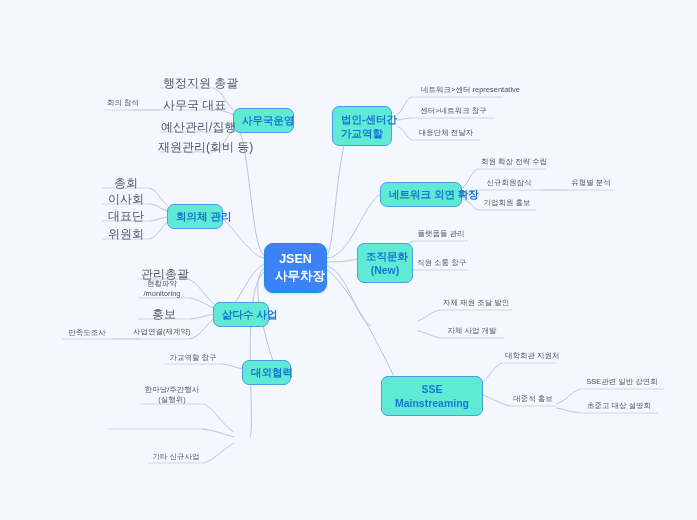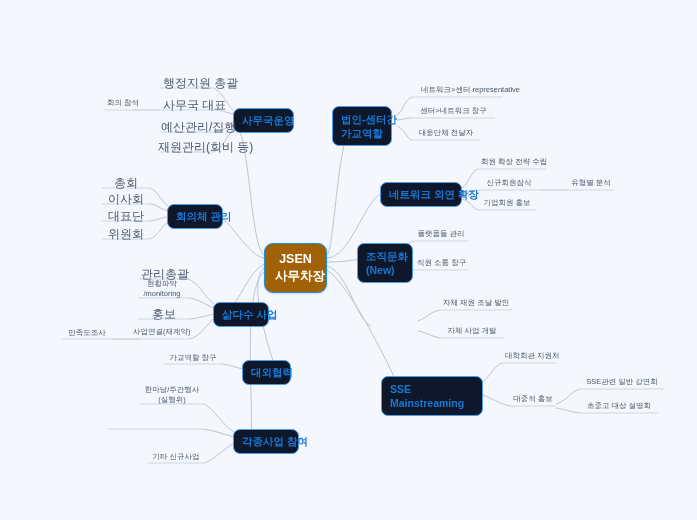--- a/index.html
+++ b/index.html
@@ -24,39 +24,39 @@
     pointer-events: none;
   }
   .node {
     position: absolute;
     box-sizing: border-box;
     white-space: pre;
     line-height: 1.25;
   }
   
   .root {
-    background: #a16207;
+    background: #3b82f6;
     color: #ffffff;
     border: 1px solid #1b8fe0;
     border-radius: 9px;
     font-weight: bold;
     font-size: 12.5px;
     text-align: center;
     padding: 7px 10px;
     box-shadow: 0 1px 2px rgba(40,100,160,0.18);
   }
   
   .lvl1 {
-    background: #0f172a;
+    background: #5eead4;
     color: #1877d2;
     border: 1.4px solid #4a9fe8;
     border-radius: 7px;
     font-weight: bold;
     font-size: 10.5px;
-    text-align: left;
+    text-align: center;
     padding: 5px 8px;
   }
   
   .lvl2 {
     color: #4a5568;
     font-size: 12px;
     text-align: center;
     padding: 1px 3px 2px 3px;
   }
   
@@ -225,18 +225,17 @@
   <div class="node lvl2" style="left:138px; top:266px; width:52px;">관리총괄</div>
   <div class="node lvl2 multiline" style="left:134px; top:278px; width:56px; font-size:7.5px;">현황파악
 /monitoring</div>
   <div class="node lvl2" style="left:138px; top:306px; width:52px;">홍보</div>
   <div class="node lvl2" style="left:130px; top:326px; width:60px; font-size:7.5px;">사업연결(재계약)</div>
   <div class="node lvl3" style="left:62px; top:327px; width:50px;">만족도조사</div>
 
   <div class="node lvl1" style="left:242px; top:360px; width:49px;">대외협력</div>
   <div class="node lvl3" style="left:164px; top:352px; width:58px;">가교역할 창구</div>
 
-  <div class="node lvl1" style="left:233px; top:429px; width:66px;">각종사업 참여</div>
   <div class="node lvl3 multiline" style="left:140px; top:384px; width:64px;">한마당/주간행사
 (실행위)</div>
   <div class="node lvl3" style="left:148px; top:451px; width:56px;">기타 신규사업</div>
 
 </div>
 
 </body></html>

